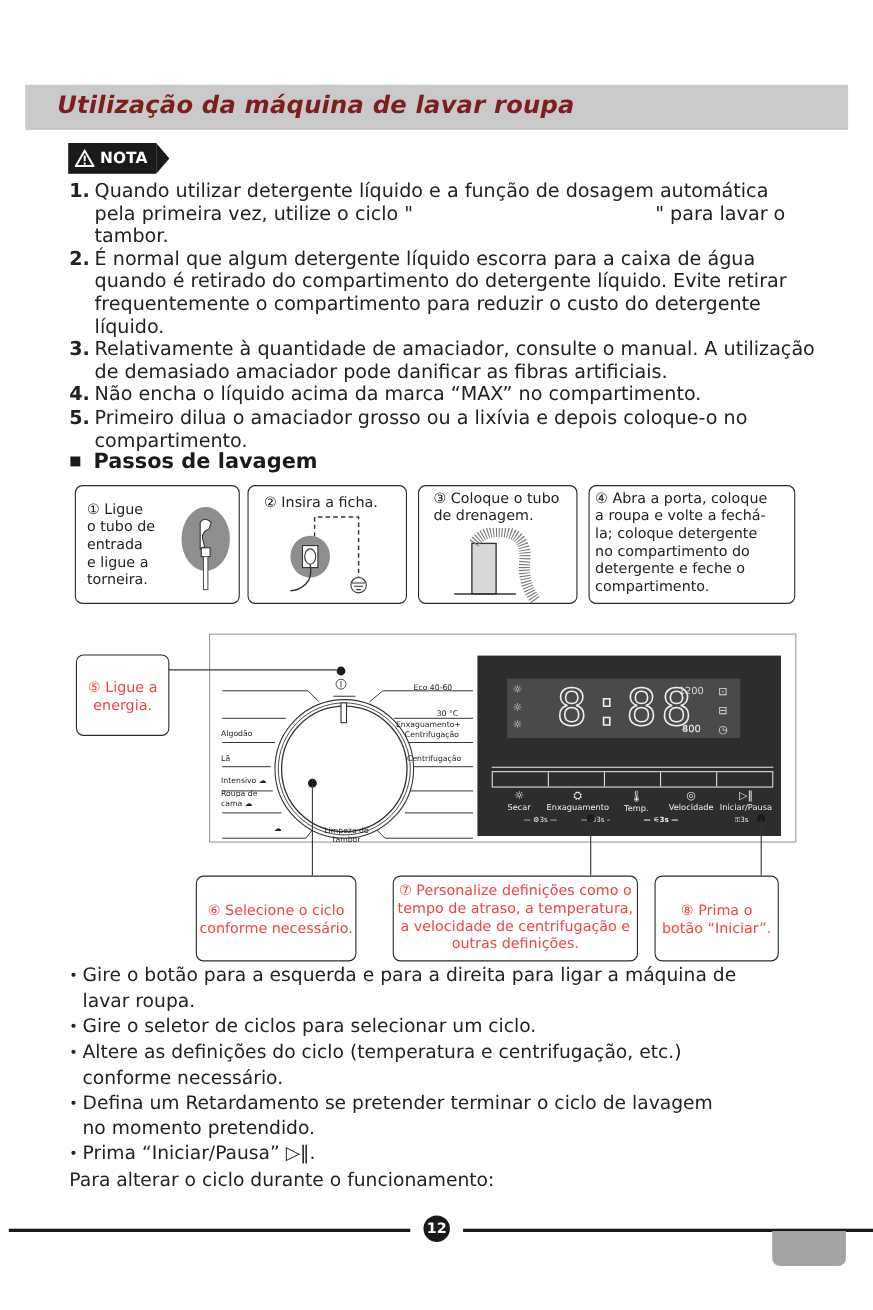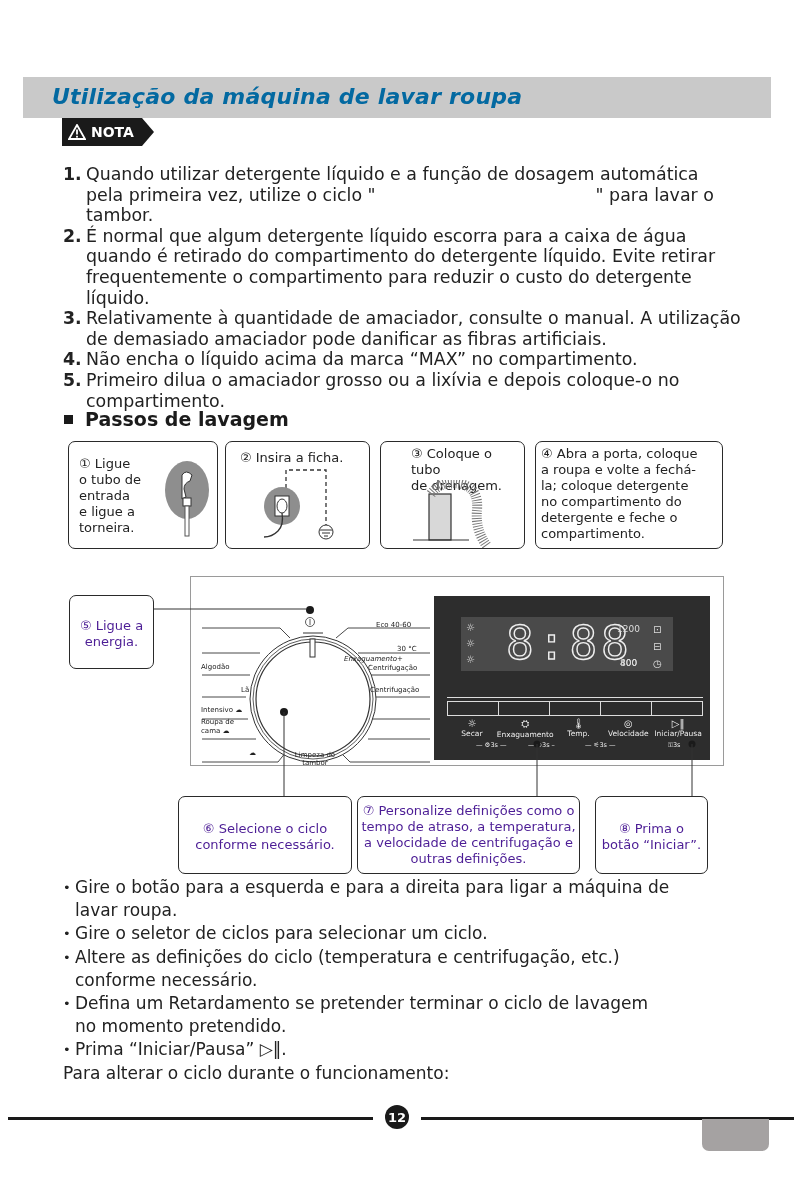--- a/index.html
+++ b/index.html
@@ -6,26 +6,26 @@
   body {
     width: 794px; height: 1191px; background: #ffffff; position: relative; overflow: hidden;
     font-family: "DejaVu Sans", sans-serif; color: #1b1b1b;
   }
   .abs { position: absolute; }
   
   .title-bar {
     left: 23px; top: 77px; width: 748px; height: 41px; background: #c9c9c9;
   }
   .title-text {
-    left: 52px; top: 84px; font-size: 22px; font-weight: bold; font-style: italic; color: #0369a1;
+    left: 52px; top: 84px; font-size: 22px; font-weight: bold; font-style: italic; color: #7f1d1d;
     letter-spacing: 0.2px;
   }
   
   .nota {
-    left: 62px; top: 118px; height: 28px; width: 80px; background: #1a1a1a; color: #fff;
+    left: 62px; top: 130px; height: 28px; width: 80px; background: #1a1a1a; color: #fff;
     font-size: 14px; font-weight: bold; display: flex; align-items: center; padding-left: 6px; box-sizing: border-box;
   }
   .nota::after {
     content: ""; position: absolute; right: -12px; top: 0; border-left: 12px solid #1a1a1a;
     border-top: 14px solid transparent; border-bottom: 14px solid transparent;
   }
   .nota svg { margin-right: 5px; }
   
   .notes { left: 63px; top: 164px; width: 680px; font-size: 17.4px; line-height: 20.6px; color: #222; }
   .note { position: relative; padding-left: 23px; margin: 0; }
@@ -41,21 +41,21 @@
   .panel { left: 190px; top: 576px; width: 534px; height: 190px; border: 1px solid #9a9a9a; box-sizing: border-box; background: #fff; }
   .display { left: 434px; top: 596px; width: 276px; height: 164px; background: #2d2d2d; }
   .lcd { left: 461px; top: 617px; width: 212px; height: 54px; background: #4a4a4a; }
   .lcd-num { font-size: 9px; color: #ddd; }
   .seg { font-family: "DejaVu Sans Mono", monospace; font-size: 46px; color: transparent; -webkit-text-stroke: 1.4px #eee; letter-spacing: 4px; line-height: 46px; }
   .btnrow { left: 447px; top: 701px; width: 256px; height: 15px; border: 1px solid #ddd; box-sizing: border-box; display: flex; }
   .btnrow div { flex: 1; border-right: 1px solid #ddd; }
   .btnrow div:last-child { border-right: none; }
   .ctl-label { font-size: 7.5px; color: #eee; text-align: center; }
   .knob-label { font-size: 7px; color: #222; }
-  .callout-text { font-size: 13px; line-height: 16px; color: #4c1d95; text-align: center; }
+  .callout-text { font-size: 13px; line-height: 16px; color: #ef4444; text-align: center; }
   
   .bullets { left: 63px; top: 876px; width: 700px; font-size: 17px; line-height: 23.2px; color: #222; }
   .bullets p { margin: 0; }
   .bullets .b { padding-left: 12px; position: relative; }
   .bullets .b::before { content: "•"; position: absolute; left: 0; top: 0; font-size: 13px; }
   
   .footline { top: 1117px; height: 3px; background: #1a1a1a; }
   .pagebadge { left: 385px; top: 1105px; width: 24px; height: 24px; border-radius: 50%; background: #1a1a1a; color: #fff; font-size: 13px; font-weight: bold; display: flex; align-items: center; justify-content: center; }
   .tab { left: 702px; top: 1119px; width: 67px; height: 32px; background: #a5a2a2; border-radius: 0 0 7px 7px; }
 </style>
@@ -128,21 +128,21 @@
     <ellipse cx="26" cy="38" rx="5" ry="7" fill="#fff" stroke="#333" stroke-width="1"></ellipse>
     <path d="M26 45 q2 12 -4 18 q-6 6 -14 6" fill="none" stroke="#333" stroke-width="1.3"></path>
     <circle cx="70" cy="64" r="7" fill="#fff" stroke="#333" stroke-width="1"></circle>
     <line x1="64" y1="62" x2="76" y2="62" stroke="#333"></line>
       <line x1="66" y1="65" x2="74" y2="65" stroke="#333"></line>
       <line x1="68" y1="68" x2="72" y2="68" stroke="#333"></line>
   </svg>
 </div>
 
 <div class="abs box" style="left:380px; top:441px; width:145px; height:108px;">
-  <div class="abs box-text" style="left:13px; top:4px;margin-left:17px;">
+  <div class="abs box-text" style="left:13px; top:4px;">
     <div>③ Coloque o tubo</div>
       <div>de drenagem.</div>
   </div>
   <svg class="abs" style="left:30px; top:38px;" width="90" height="68" viewBox="0 0 90 68">
     <rect x="18" y="14" width="22" height="46" fill="#d8d8d8" stroke="#333" stroke-width="1.2"></rect>
     <line x1="2" y1="60" x2="58" y2="60" stroke="#333" stroke-width="1.2"></line>
     <path d="M20 14 q10 -14 30 -10 q18 4 16 26 q-2 20 10 36" fill="none" stroke="#777" stroke-width="10" stroke-dasharray="1,1.6"></path>
   </svg>
 </div>
 
@@ -184,28 +184,28 @@
   <rect x="120" y="63" width="5" height="18" fill="#fff" stroke="#333" stroke-width="1"></rect>
 
   <circle cx="120" cy="34" r="4" fill="#1a1a1a"></circle>
   <circle cx="120" cy="46" r="4.5" fill="none" stroke="#333" stroke-width="0.8"></circle>
   <line x1="120" y1="43" x2="120" y2="49" stroke="#333" stroke-width="0.8"></line>
 
   <circle cx="94" cy="136" r="4" fill="#1a1a1a"></circle>
 </svg>
 
 <div class="abs knob-label" style="left:201px; top:663px;">Algodão</div>
-<div class="abs knob-label" style="left:201px; top:686px;margin-left:40px;">Lã</div>
+<div class="abs knob-label" style="left:201px; top:686px;">Lã</div>
 <div class="abs knob-label" style="left:201px; top:706px;"><span>Intensivo</span> <span>☁</span></div>
 <div class="abs knob-label" style="left:201px; top:718px;">Roupa de</div>
 <div class="abs knob-label" style="left:201px; top:727px;"><span>cama</span> <span>☁</span></div>
 <div class="abs knob-label" style="left:249px; top:749px;">☁</div>
 <div class="abs knob-label" style="left:376px; top:621px;">Eco 40-60</div>
 <div class="abs knob-label" style="left:397px; top:645px;">30 °C</div>
-<div class="abs knob-label" style="left:344px; top:655px;font-style:italic;">Enxaguamento+</div>
+<div class="abs knob-label" style="left:360px; top:655px;">Enxaguamento+</div>
 <div class="abs knob-label" style="left:368px; top:664px;">Centrifugação</div>
 <div class="abs knob-label" style="left:370px; top:686px;">Centrifugação</div>
 <div class="abs knob-label" style="left:289px; top:751px; text-align:center; width:52px;">
   <div>Limpeza do</div>
     <div>tambor</div>
 </div>
 
 <div class="abs display"></div>
 <div class="abs lcd"></div>
 <div class="abs" style="left:466px; top:620px; font-size:10px; color:#ddd; line-height:16px;">
@@ -248,40 +248,40 @@
       <div style="font-size:10px;">◎</div>
       <div>Velocidade</div>
     </div>
   <div class="ctl-label" style="flex:1;">
       <div style="font-size:10px;">▷‖</div>
       <div>Iniciar/Pausa</div>
     </div>
 </div>
 <div class="abs ctl-label" style="left:476px; top:741px; font-size:6.5px;">— ⚙3s —</div>
 <div class="abs ctl-label" style="left:528px; top:741px; font-size:6.5px;">— ⊙3s –</div>
-<div class="abs ctl-label" style="left:585px; top:741px; font-size:6.5px;">— ⚟3s —</div>
+<div class="abs ctl-label" style="left:585px; top:741px; font-size:6.5px;font-weight:bold;">— ⚟3s —</div>
 <div class="abs ctl-label" style="left:668px; top:741px; font-size:6.5px;">⚿3s</div>
 
 <svg class="abs" style="left:0; top:0;" width="794" height="900" viewBox="0 0 794 900">
   <line x1="153" y1="609" x2="306" y2="609" stroke="#333" stroke-width="1"></line>
   <line x1="284" y1="712" x2="284" y2="796" stroke="#333" stroke-width="1"></line>
   <circle cx="537" cy="744" r="3.5" fill="#1a1a1a"></circle>
   <line x1="537" y1="744" x2="537" y2="796" stroke="#333" stroke-width="1"></line>
   <circle cx="692" cy="744" r="3.5" fill="#1a1a1a"></circle>
   <line x1="692" y1="744" x2="692" y2="796" stroke="#333" stroke-width="1"></line>
 </svg>
 
 <div class="abs box" style="left:69px; top:595px; width:85px; height:74px;">
   <div class="callout-text" style="margin-top:22px;">
     <div>⑤ Ligue a</div>
       <div>energia.</div>
   </div>
 </div>
 
-<div class="abs box" style="left:178px; top:796px; width:174px; height:78px;">
+<div class="abs box" style="left:178px; top:796px; width:146px; height:78px;">
   <div class="callout-text" style="margin-top:24px;">
     <div>⑥ Selecione o ciclo</div>
       <div>conforme necessário.</div>
   </div>
 </div>
 
 <div class="abs box" style="left:357px; top:796px; width:223px; height:78px;">
   <div class="callout-text" style="margin-top:6px;">
     <div>⑦ Personalize definições como o</div>
       <div>tempo de atraso, a temperatura,</div>

